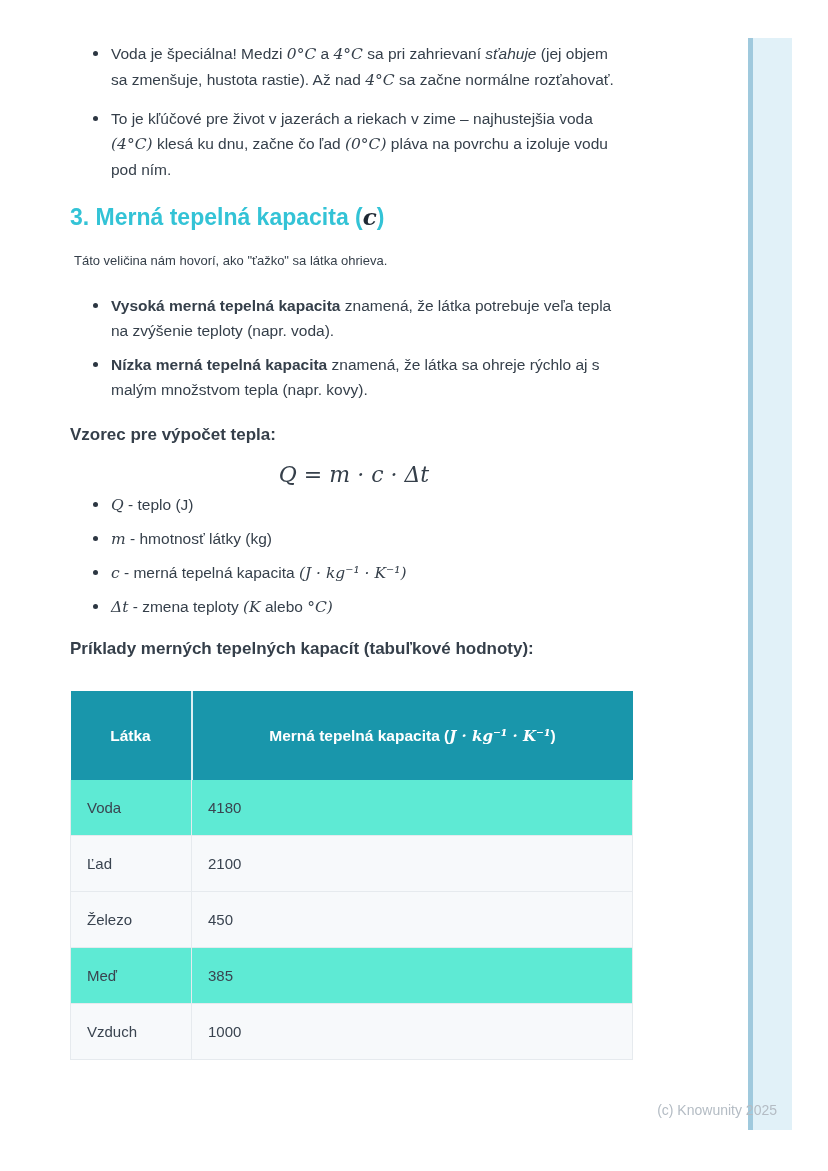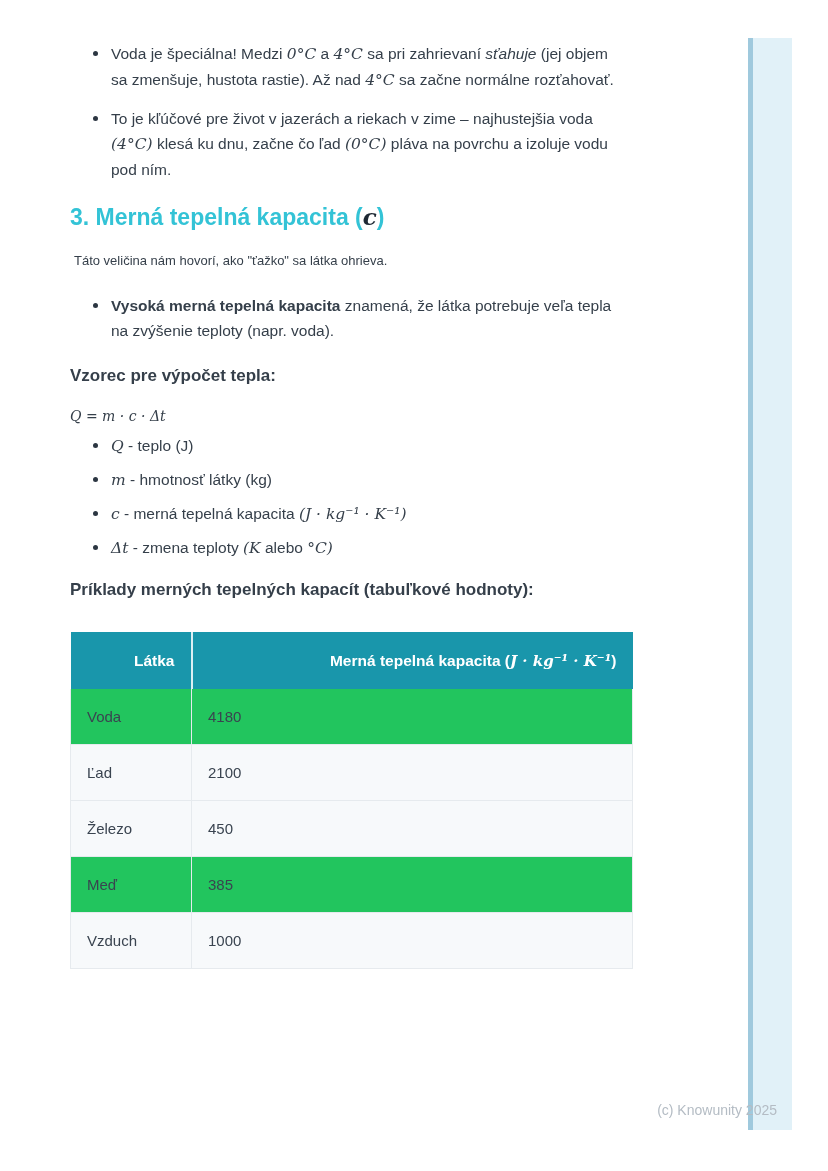--- a/index.html
+++ b/index.html
@@ -40,57 +40,57 @@
   }
   .heading .seg-m{color:#1e2833;}
 
   .para{margin:16px 4px 0;font-size:13px;line-height:25px;}
 
   .subhead{margin:20px 0 0;font-size:17px;font-weight:bold;line-height:25px;}
   .subhead.examples{margin-top:5px;}
 
   .formula{
     margin:15px 0 0;
-    font-size:14px;line-height:26px;
+    font-size:22px;line-height:26px;text-align:center;
   }
 
   .math,.seg-m{
     font-family:"DejaVu Serif",serif;
     font-style:italic;
   }
   .seg-b{font-weight:bold;}
   .seg-i{font-style:italic;}
 
   
   .ctable{
     border-collapse:collapse;
     margin-top:30px;
     width:563px;
     font-size:15px;
     table-layout:fixed;
   }
   .ctable th{
     background:var(--table-header-bg,#1996ab);
     color:#fff;
-    text-align:right;
+    text-align:center;
     font-weight:bold;
     height:57px;
-    padding:0 16px;
+    padding:16px 16px;
     font-size:15.5px;
   }
   .ctable th.col1{width:88px;border-right:2px solid rgba(255,255,255,0.85);}
   .ctable th .seg-m{color:#fff;font-size:15px;}
   .ctable td{
     height:55px;
     padding:0 16px;
     border:1px solid var(--table-border,#e6eaee);
     border-top:none;
     font-size:15px;
     color:#3a4450;
-    background:#22c55e;
+    background:#5eead4;
   }
   .ctable tbody tr.alt td{background:var(--row-alt-bg,#f7f9fb);}
 
   
   .edge-bar{
     position:absolute;
     left:748px;top:38px;
     width:39px;height:1092px;
     background:var(--edge-bar-fill,#e1f1f8);
     border-left:5px solid var(--edge-bar-line,#9fc9dd);
@@ -125,20 +125,23 @@
     <h2 class="heading">
       <span class="segs"><span>3. Merná tepelná kapacita (</span><span class="seg-m">c</span><span>)</span></span>
     </h2>
 
     <p class="para">Táto veličina nám hovorí, ako "ťažko" sa látka ohrieva.</p>
 
     <ul class="blist cap-list">
       <li class="bitem">
         <span class="segs"><span class="seg-b">Vysoká merná tepelná kapacita</span><span> znamená, že látka potrebuje veľa tepla na zvýšenie teploty (napr. voda).</span></span>
       </li>
+      <li class="bitem">
+        <span class="segs"><span class="seg-b">Nízka merná tepelná kapacita</span><span> znamená, že látka sa ohreje rýchlo aj s malým množstvom tepla (napr. kovy).</span></span>
+      </li>
     </ul>
 
     <p class="subhead">Vzorec pre výpočet tepla:</p>
 
     <div class="formula math">Q = m · c · Δt</div>
 
     <ul class="blist deflist">
       <li class="bitem">
         <span class="segs"><span class="seg-m">Q</span><span> - teplo (J)</span></span>
       </li>

